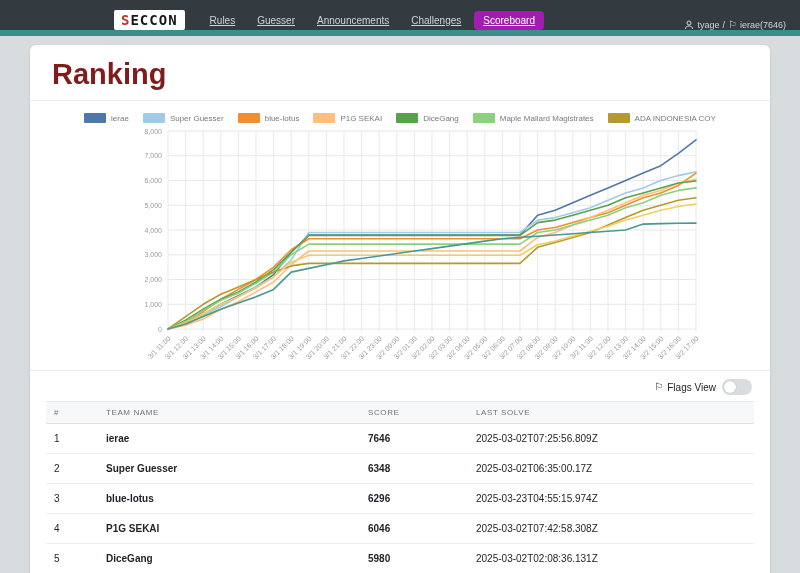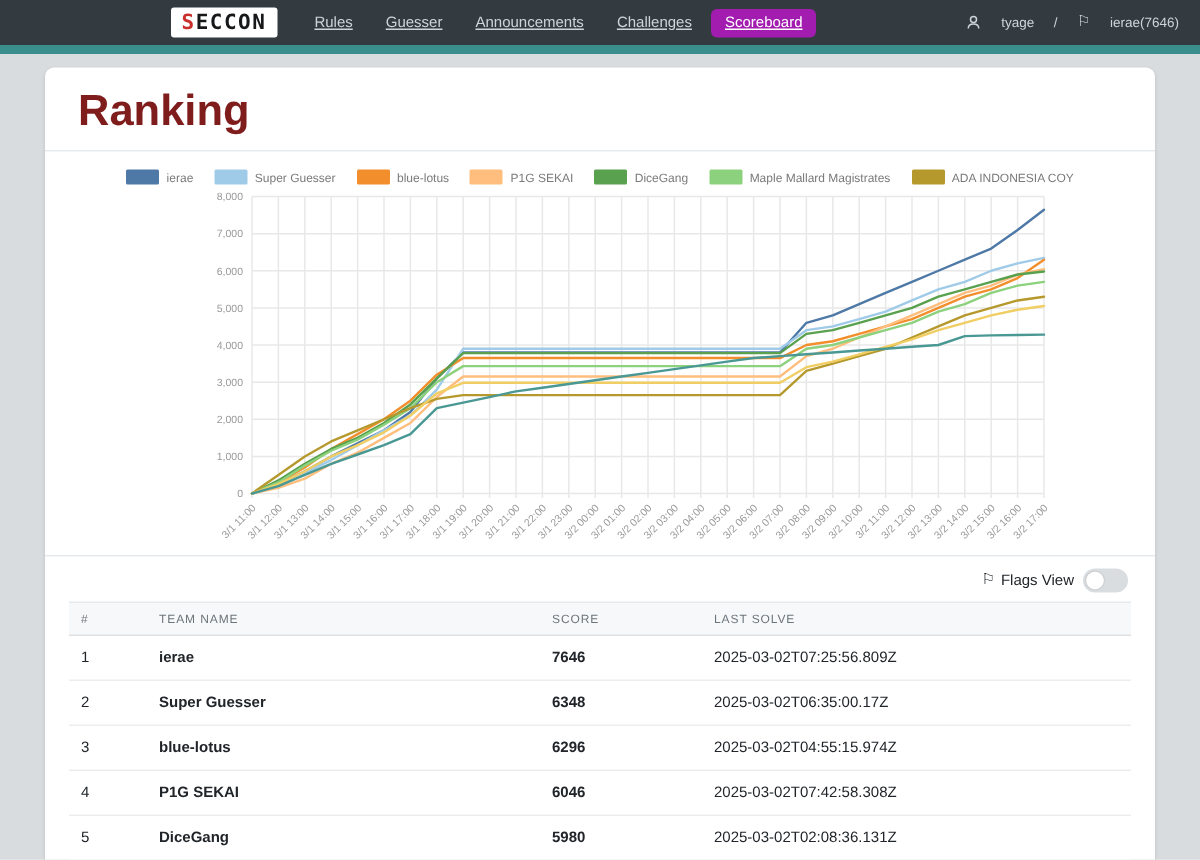--- a/index.html
+++ b/index.html
@@ -1,30 +1,30 @@
 <!DOCTYPE html>
 <html><head>
 <meta charset="utf-8">
 <style>
   * { margin:0; padding:0; box-sizing:border-box; }
   html,body { width:800px; height:573px; overflow:hidden; background:#d9dcde;
               font-family:"Liberation Sans", sans-serif; }
 
   
-  .navbar { height:30px; background:#333a40; display:flex; align-items:center;
+  .navbar { height:30px; background:#333a40; display:flex; align-items:flex-end;
             padding:0 14px 0 114px; }
   .brand { background:#ffffff; border-radius:2px; padding:2px 7px; margin-right:16px;
            font-family:"DejaVu Sans Mono", monospace; font-weight:bold; font-size:14px;
            letter-spacing:1px; line-height:16px; cursor:pointer; }
   .brand .first { color:#c9302c; }
   .brand .rest  { color:#16181a; }
   .nav-links { display:flex; align-items:center; gap:4px; }
   .nav-link { color:#cfd4d9; font-size:10px; padding:4px 9px; border-radius:4px; cursor:pointer;text-decoration:underline; }
   .nav-link.active { background:#a21caf; color:#ffffff; }
-  .nav-user { margin-left:auto; color:#cfd4d9; font-size:9px; display:flex; align-items:center; gap:13px; }
+  .nav-user { margin-left:auto; color:#cfd4d9; font-size:9px; display:flex; align-items:center; gap:3px; }
   .nav-user svg { display:block; }
   .flag-glyph { font-size:10px; line-height:10px; }
 
   .teal-bar { height:6px; background:#3a8e8b; border-top:1px solid #2e7update3; }
   .teal-bar { border-top:none; }
 
   
   .card { width:740px; margin:9px auto 0 30px; background:#ffffff; border-radius:6px 6px 0 0;
           box-shadow:0 1px 3px rgba(0,0,0,.12); min-height:530px; }
   .card-header { padding:13px 22px 10px 22px; border-bottom:1px solid #e7eaec; }
@@ -256,21 +256,21 @@
         <tr>
           <td class="cell-rank">2</td>
           <td class="cell-team">Super Guesser</td>
           <td class="cell-score">6348</td>
           <td class="cell-last">2025-03-02T06:35:00.17Z</td>
         </tr>
         <tr>
           <td class="cell-rank">3</td>
           <td class="cell-team">blue-lotus</td>
           <td class="cell-score">6296</td>
-          <td class="cell-last">2025-03-02T04:55:15.974Z</td>
+          <td class="cell-last">2025-03-23T04:55:15.974Z</td>
         </tr>
         <tr>
           <td class="cell-rank">4</td>
           <td class="cell-team">P1G SEKAI</td>
           <td class="cell-score">6046</td>
           <td class="cell-last">2025-03-02T07:42:58.308Z</td>
         </tr>
         <tr>
           <td class="cell-rank">5</td>
           <td class="cell-team">DiceGang</td>

